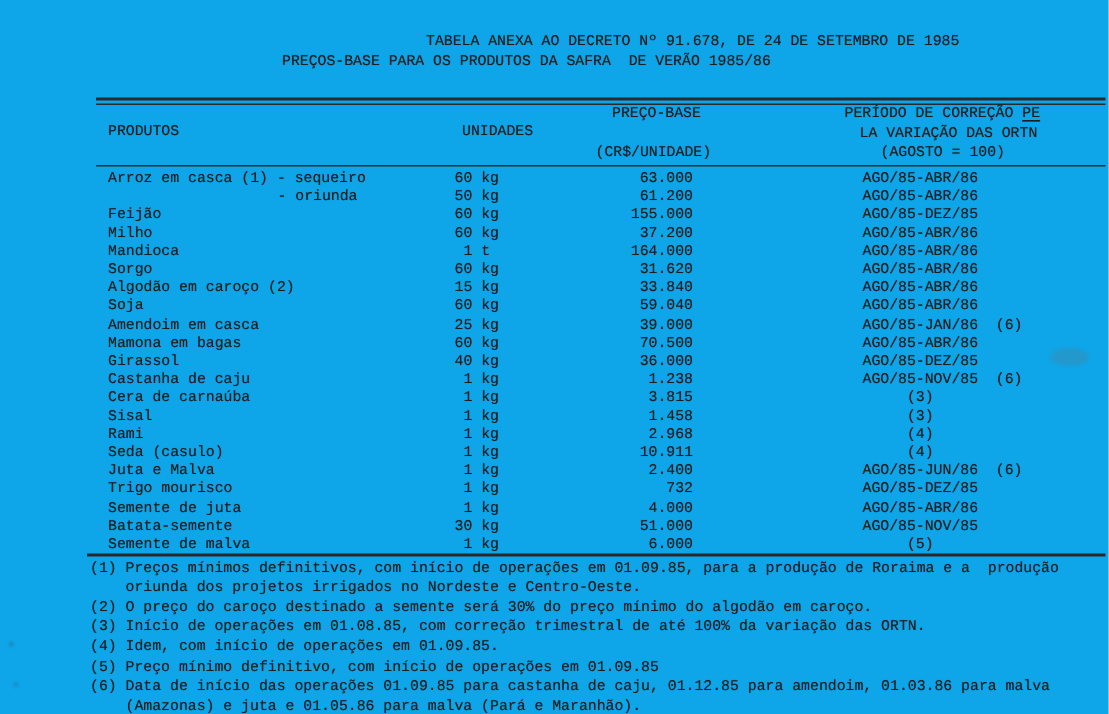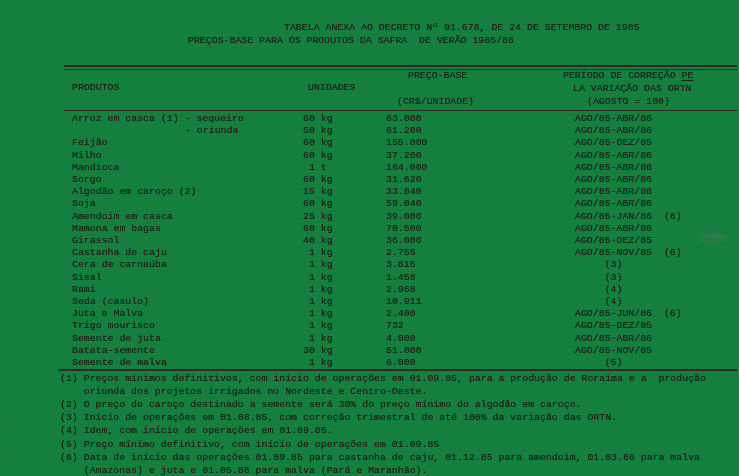--- a/index.html
+++ b/index.html
@@ -1,29 +1,29 @@
 <!DOCTYPE html>
 <html><head>
 <meta charset="utf-8">
 <style>
   html,body{margin:0;padding:0;background:#d9d9d6;}
   .page{
-    position:relative;width:739px;height:476px;background:#15803d;
+    position:relative;width:739px;height:476px;background:#0ea5e9;
     font-family:"Liberation Mono","DejaVu Sans Mono",monospace;
     font-size:9.9px;color:#1e1e1e;overflow:hidden;
     text-shadow:0 0 .45px rgba(20,20,20,.55);
   }
   .t{position:absolute;white-space:pre;line-height:11px;}
   .rule{position:absolute;background:#2a2a2a;}
   .row{position:absolute;left:0;width:661px;height:12px;}
   .cell{position:absolute;top:0;white-space:pre;line-height:11px;}
   .c-prod{left:72px;}
   .c-prod.indent{left:185px;}
   .c-unit{left:303px;}
-  .c-price{left:386px;width:76px;}
+  .c-price{left:386px;width:76px;text-align:right;}
   .c-period{left:575px;}
   .fnline{position:absolute;left:60px;white-space:pre;line-height:11px;}
   .hyph{text-decoration:underline;text-underline-offset:1.5px;}
   .artifact{position:absolute;border-radius:50%;filter:blur(1px);}
 </style>
 </head>
 <body>
 
 <div class="page">
 
@@ -106,21 +106,21 @@
       </div>
       <div class="row" style="top: 235px;">
         <div class="cell c-prod">Girassol</div>
         <div class="cell c-unit">40 kg</div>
         <div class="cell c-price">36.000</div>
         <div class="cell c-period">AGO/85-DEZ/85</div>
       </div>
       <div class="row" style="top: 247.2px;">
         <div class="cell c-prod">Castanha de caju</div>
         <div class="cell c-unit"> 1 kg</div>
-        <div class="cell c-price">2.755</div>
+        <div class="cell c-price">1.238</div>
         <div class="cell c-period">AGO/85-NOV/85  (6)</div>
       </div>
       <div class="row" style="top: 259.4px;">
         <div class="cell c-prod">Cera de carnaúba</div>
         <div class="cell c-unit"> 1 kg</div>
         <div class="cell c-price">3.815</div>
         <div class="cell c-period">     (3)</div>
       </div>
       <div class="row" style="top: 271.6px;">
         <div class="cell c-prod">Sisal</div>

